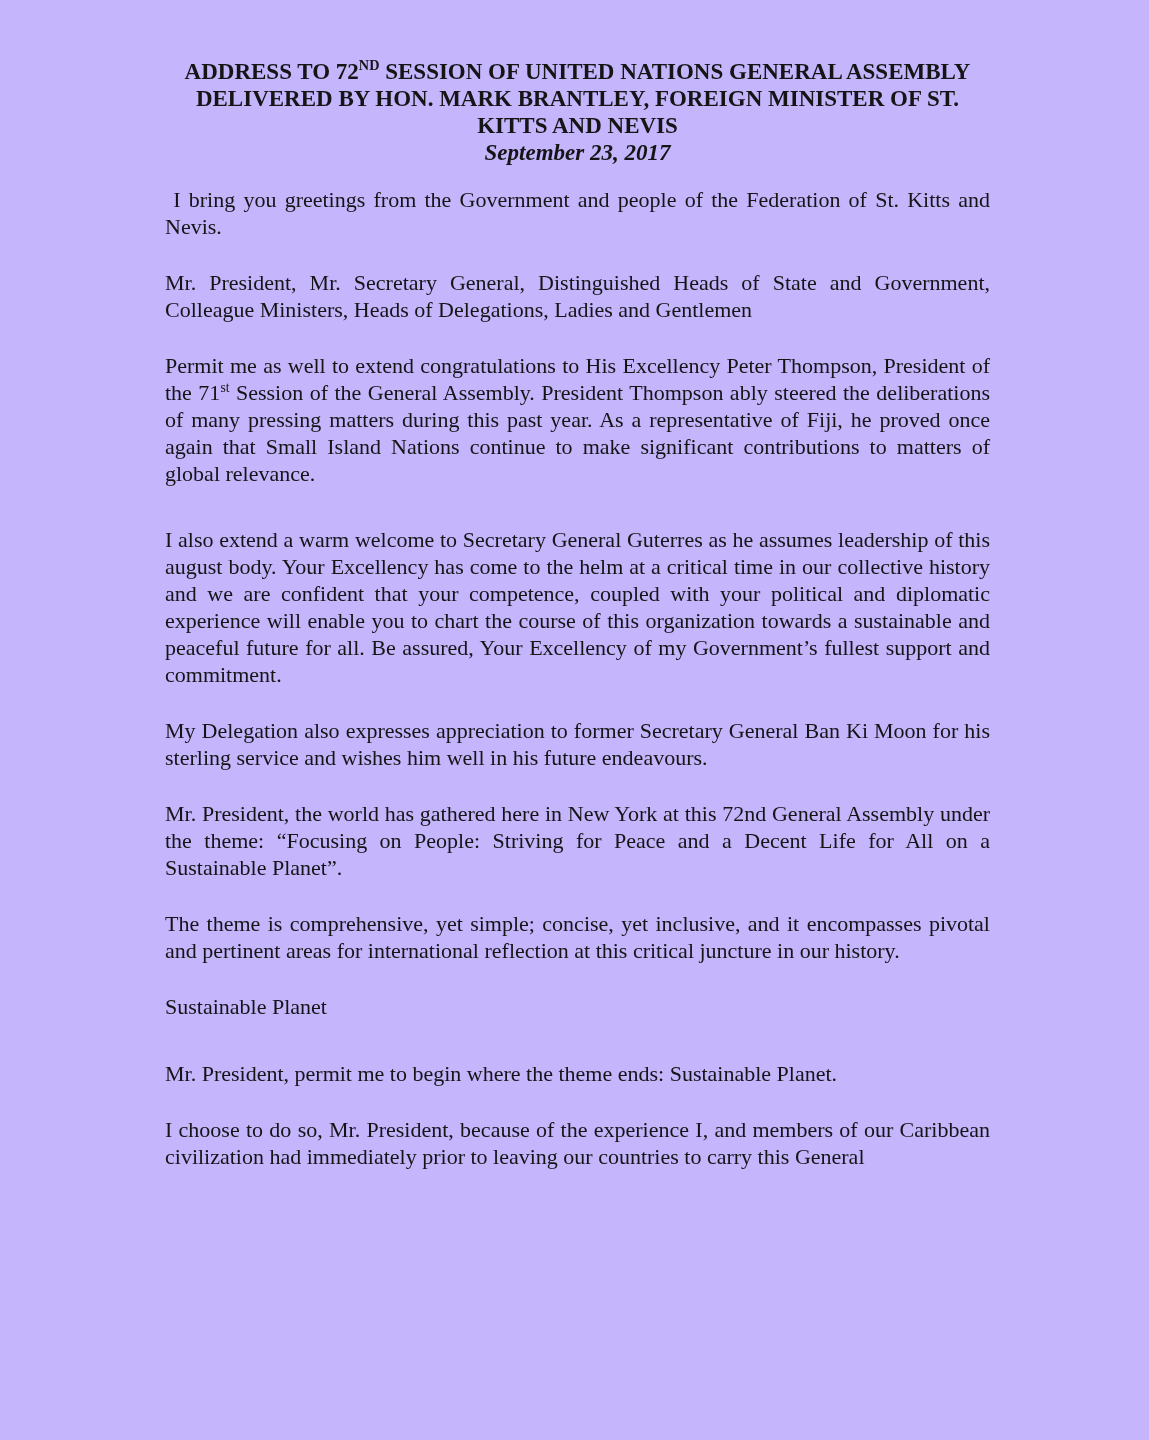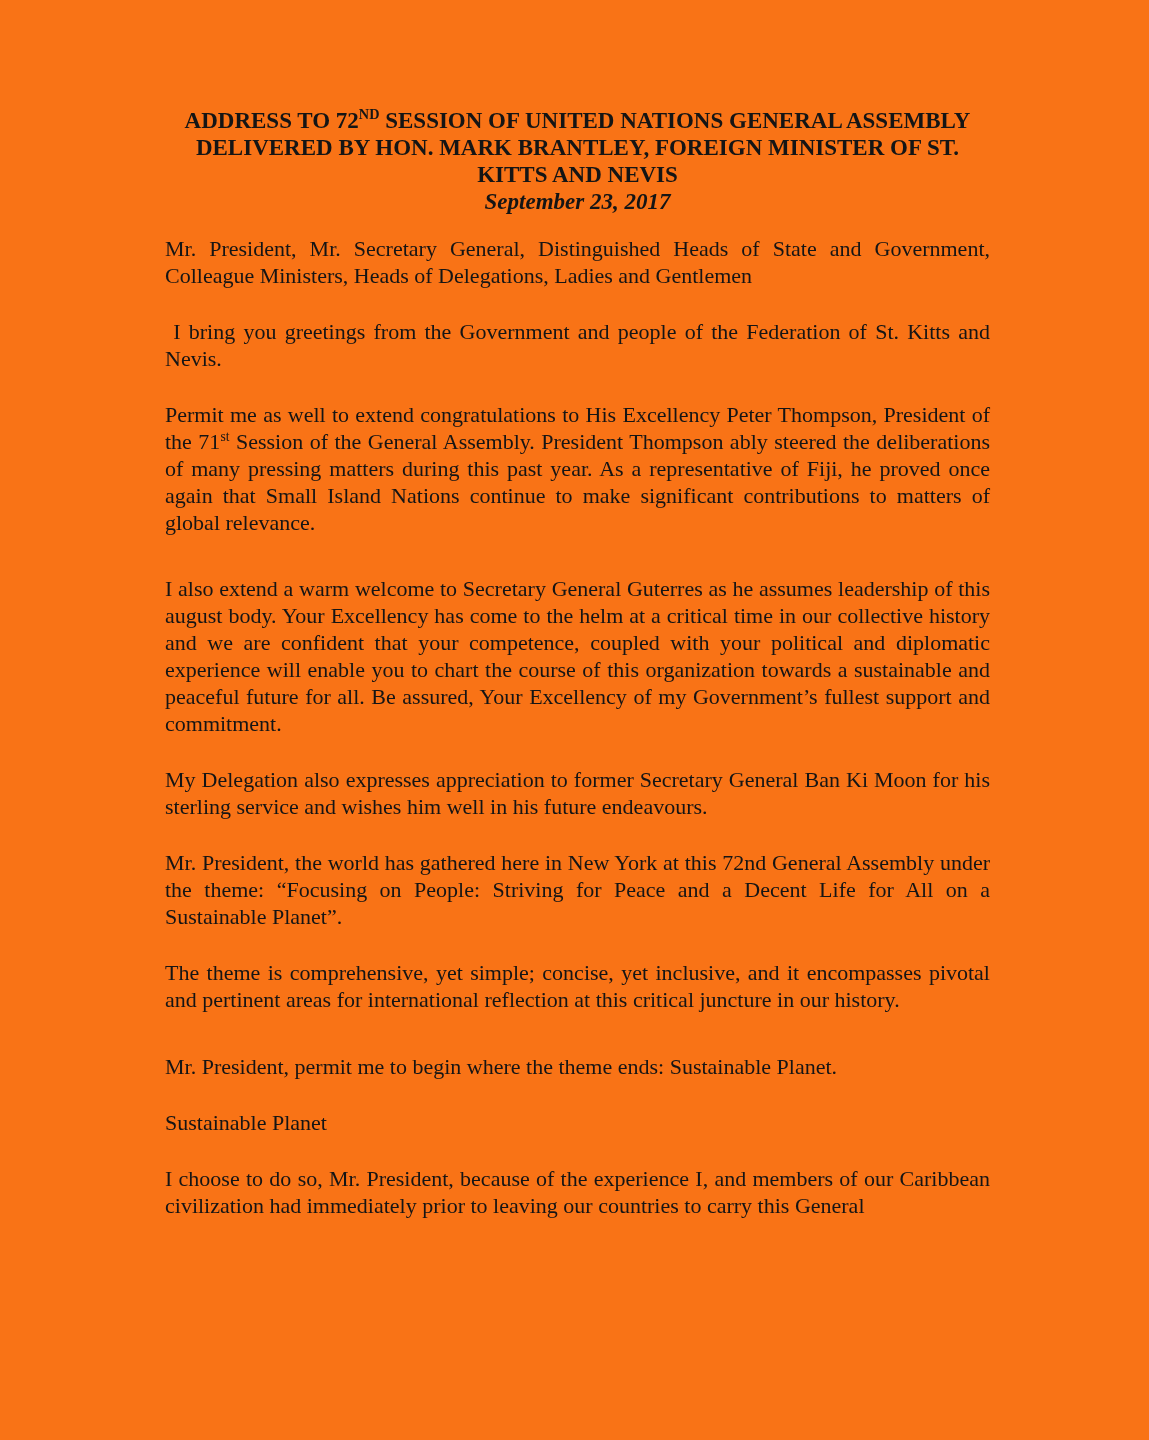--- a/index.html
+++ b/index.html
@@ -4,23 +4,23 @@
 <style>
   html, body {
     margin: 0;
     padding: 0;
     background: #ffffff;
   }
   .page {
     position: relative;
     width: 1149px;
     height: 1440px;
-    background: #f97316;
+    background: #c4b5fd;
     box-sizing: border-box;
-    padding: 108px 159px 40px 165px;
+    padding: 59px 159px 40px 165px;
     font-family: "Liberation Serif", "DejaVu Serif", serif;
     color: #151515;
     overflow: hidden;
   }
   .doc-title {
     font-weight: bold;
     text-align: center;
     font-size: 23px;
     line-height: 1.17;
     margin: 0 auto;
@@ -51,24 +51,24 @@
     vertical-align: super;
   }
 </style>
 </head>
 <body>
 
 <div class="page">
   <h1 class="doc-title"><span>ADDRESS TO 72</span><sup>ND</sup><span> SESSION OF UNITED NATIONS GENERAL ASSEMBLY DELIVERED BY HON. MARK BRANTLEY, FOREIGN MINISTER OF ST. KITTS AND NEVIS</span></h1>
   <div class="doc-date">September 23, 2017</div>
   <div class="doc-body">
+      <p class="para"><span>&nbsp;I bring you greetings from the Government and people of the Federation of St. Kitts and Nevis.</span></p>
       <p class="para"><span>Mr. President, Mr. Secretary General, Distinguished Heads of State and Government, Colleague Ministers, Heads of Delegations, Ladies and Gentlemen</span></p>
-      <p class="para"><span>&nbsp;I bring you greetings from the Government and people of the Federation of St. Kitts and Nevis.</span></p>
       <p class="para"><span>Permit me as well to extend congratulations to His Excellency Peter Thompson, President of the 71</span><sup>st</sup><span> Session of the General Assembly. President Thompson ably steered the deliberations of many pressing matters during this past year.  As a representative of Fiji, he proved once again that Small Island Nations continue to make significant contributions to matters of global relevance.</span></p>
       <p class="para extra-gap"><span>I also extend a warm welcome to Secretary General Guterres as he assumes leadership of this august body. Your Excellency has come to the helm at a critical time in our collective history and we are confident that your competence, coupled with your political and diplomatic experience will enable you to chart the course of this organization towards a sustainable and peaceful future for all. Be assured, Your Excellency of my Government’s fullest support and commitment.</span></p>
       <p class="para"><span>My Delegation also expresses appreciation to former Secretary General Ban Ki Moon for his sterling service and wishes him well in his future endeavours.</span></p>
       <p class="para"><span>Mr. President, the world has gathered here in New York at this 72nd General Assembly under the theme:  “Focusing on People: Striving for Peace and a Decent Life for All on a Sustainable Planet”.</span></p>
       <p class="para"><span>The theme is comprehensive, yet simple; concise, yet inclusive, and it encompasses pivotal and pertinent areas for international reflection at this critical juncture in our history.</span></p>
+      <p class="para"><span>Sustainable Planet</span></p>
       <p class="para extra-gap"><span>Mr. President, permit me to begin where the theme ends:  Sustainable Planet.</span></p>
-      <p class="para"><span>Sustainable Planet</span></p>
       <p class="para"><span>I choose to do so, Mr. President, because of the experience I, and members of our Caribbean civilization had immediately prior to leaving our countries to carry this General</span></p>
     </div>
 </div>
 
 </body></html>

